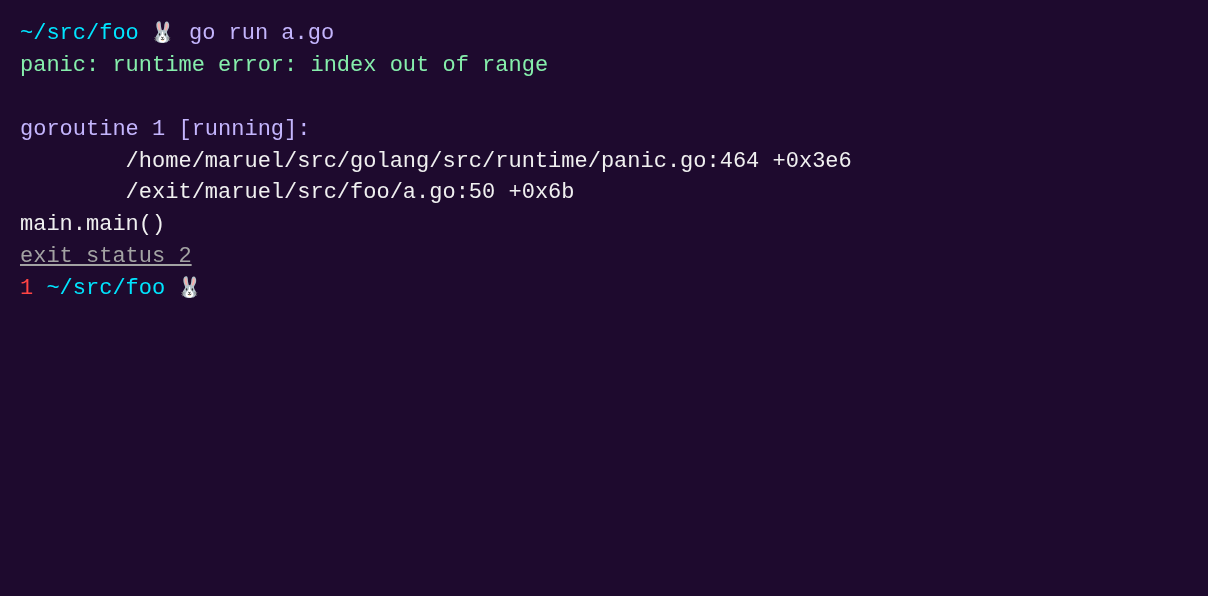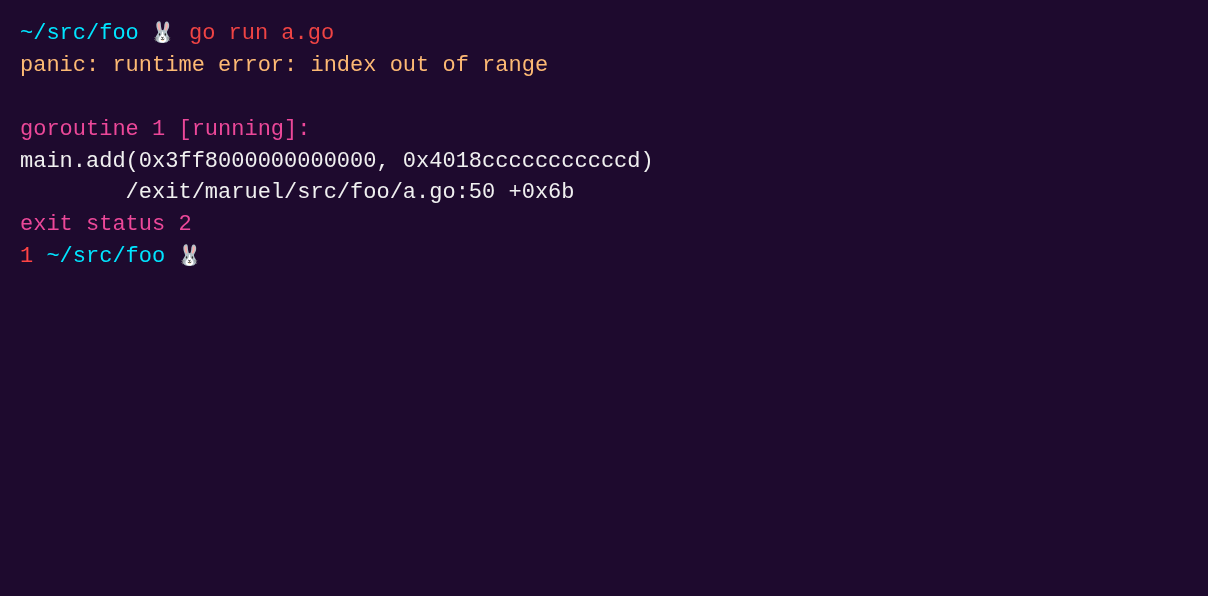--- a/index.html
+++ b/index.html
@@ -35,38 +35,39 @@
     .prompt-path {
       color: #00e5ff;
     }
 
     .prompt-rabbit {
       color: #00e5ff;
       font-size: 20px;
     }
 
     .prompt-cmd {
-      color: #ef4444;
+      color: #c4b5fd;
       text-align: center;
     }
 
     .error-text {
-      color: #fdba74;
+      color: #86efac;
     }
 
     .blank-line {
       height: 1.45em;
     }
 
     .goroutine-line {
-      color: #ec4899;
+      color: #c4b5fd;
     }
 
     .exit-text {
-      color: #ec4899;
+      color: #a3a3a3;
+      text-decoration: underline;
     }
 
     .prompt2-num {
       color: #ff4444;
     }
 
     .prompt2-path {
       color: #00e5ff;
     }
 
@@ -88,33 +89,36 @@
     <span class="error-text">panic: runtime error: index out of range</span>
   </div>
 
   <div class="blank-line"></div>
 
   <div class="line">
     <span class="goroutine-line">goroutine 1 [running]:</span>
   </div>
 
 
+  <div class="line">
+    <span>        /home/maruel/src/golang/src/runtime/panic.go:464 +0x3e6</span>
+  </div>
 
 
 
-  <div class="line">
-    <span>main.add(0x3ff8000000000000, 0x4018cccccccccccd)</span>
-  </div>
 
   <div class="line">
     <span>        /exit/maruel/src/foo/a.go:50 +0x6b</span>
   </div>
 
 
 
+  <div class="line">
+    <span>main.main()</span>
+  </div>
 
 
   <div class="line">
     <span class="exit-text">exit status 2</span>
   </div>
 
   <div class="line">
     <span class="prompt2-num">1</span><span class="prompt2-path"> ~/src/foo</span><span class="prompt2-rabbit"> 🐰</span>
   </div>
 

